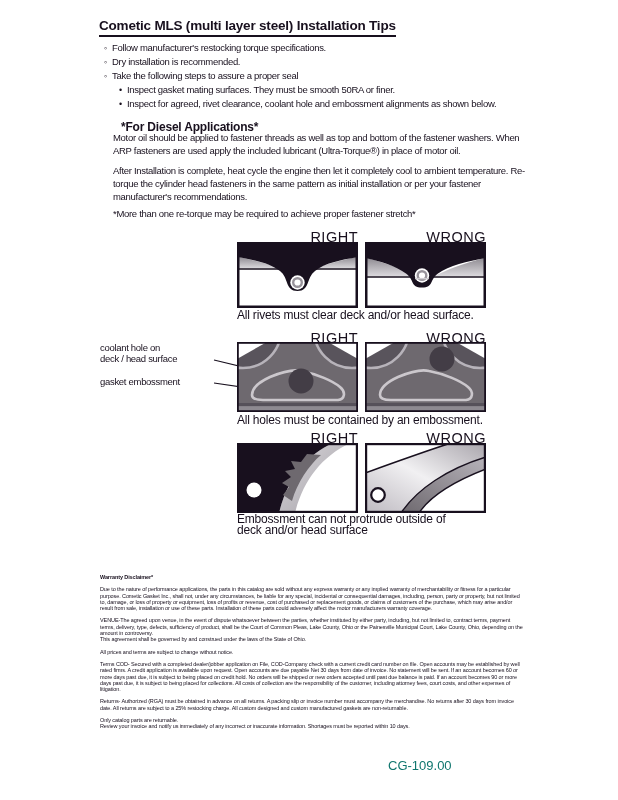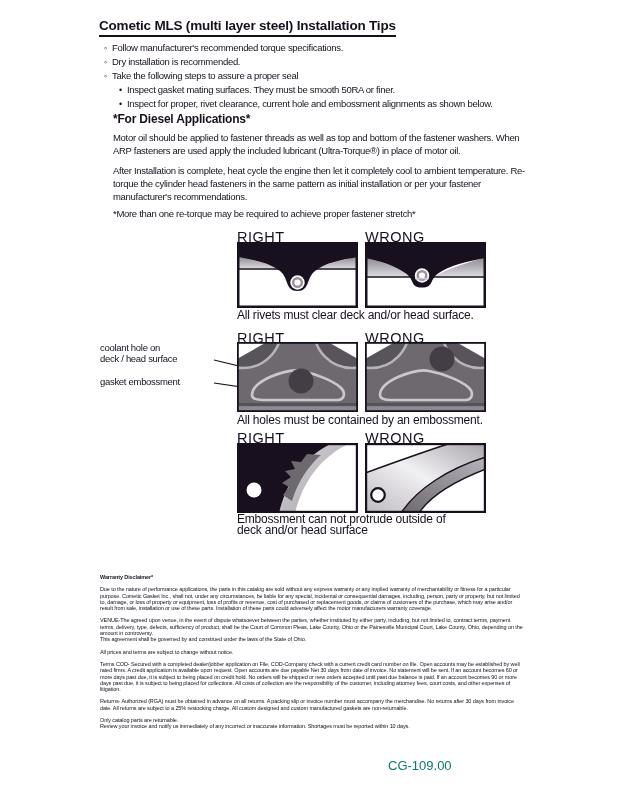--- a/index.html
+++ b/index.html
@@ -11,30 +11,30 @@
   .title{
     position:absolute;left:99px;top:18px;margin:0;
     font-size:13.5px;font-weight:bold;letter-spacing:-0.2px;
     border-bottom:2px solid #18101e;padding-bottom:2px;
   }
   .tips{position:absolute;left:104px;top:41px;width:430px;margin:0;padding:0;list-style:none;}
   .tips li{font-size:9.5px;letter-spacing:-0.3px;line-height:13px;white-space:nowrap;}
   .tips li .mk{display:inline-block;width:8px;font-size:9px;}
   .tips li.sub{padding-left:15px;}
   .tips li.sub .mk{width:8px;}
-  .h-diesel{position:absolute;left:113px;top:112px;margin:0;font-size:12px;font-weight:bold;letter-spacing:-0.2px;}
+  .h-diesel{position:absolute;left:113px;top:112px;margin:8px;font-size:12px;font-weight:bold;letter-spacing:-0.2px;}
   .para{position:absolute;left:113px;margin:0;width:414px;font-size:9.5px;letter-spacing:-0.3px;line-height:13px;}
   .p1{top:131px;} .p2{top:164px;} .pnote{top:207px;}
 
   
   .diag{position:absolute;left:100px;width:430px;}
   .d1{top:229px;height:100px;}
   .d2{top:330px;height:100px;}
   .d3{top:430px;height:118px;}
-  .hdr{position:absolute;top:0;width:121px;text-align:left;font-size:14.5px;letter-spacing:0.5px;color:#18101e;}
+  .hdr{position:absolute;top:0;width:121px;text-align:right;font-size:14.5px;letter-spacing:0.5px;color:#18101e;}
   .hdr-l{left:137px;} .hdr-r{left:265px;}
   .panel{position:absolute;width:121px;height:auto;display:block;}
   .pan-l{left:137px;} .pan-r{left:265px;}
   .d1 .panel,.d2 .panel,.d3 .panel{top:13px;}
   .d2 .panel{top:12px;}
   .cap{position:absolute;left:137px;font-size:12px;letter-spacing:-0.2px;line-height:11px;color:#18101e;}
   .d1 .cap{top:81px;} .d2 .cap{top:85px;} .d3 .cap{top:84px;width:230px;}
   .ptr-label{position:absolute;left:0;width:112px;text-align:left;font-size:9.5px;letter-spacing:-0.3px;line-height:11px;}
   .lab-coolant{top:12px;} .lab-emboss{top:46px;}
   .ptr-lines{position:absolute;left:0;top:0;pointer-events:none;}
@@ -47,25 +47,25 @@
   .pagenum{position:absolute;left:388px;top:758px;font-size:13px;letter-spacing:0;color:#0f766e;}
 </style>
 </head>
 <body>
 
 <div class="page">
 
   <h1 class="title">Cometic MLS (multi layer steel) Installation Tips</h1>
 
   <ul class="tips">
-    <li><span class="mk">◦</span><span>Follow manufacturer's recommended torque specifications.</span></li>
+    <li><span class="mk">◦</span><span>Follow manufacturer's restocking torque specifications.</span></li>
     <li><span class="mk">◦</span><span>Dry installation is recommended.</span></li>
     <li><span class="mk">◦</span><span>Take the following steps to assure a proper seal</span></li>
     <li class="sub"><span class="mk">•</span><span>Inspect gasket mating surfaces.  They must be smooth 50RA or finer.</span></li>
-    <li class="sub"><span class="mk">•</span><span>Inspect for proper, rivet clearance, current hole and embossment alignments as shown below.</span></li>
+    <li class="sub"><span class="mk">•</span><span>Inspect for agreed, rivet clearance, coolant hole and embossment alignments as shown below.</span></li>
   </ul>
 
   <h2 class="h-diesel">*For Diesel Applications*</h2>
   <p class="para p1">Motor oil should be applied to fastener threads as well as top and bottom of the fastener washers. When ARP fasteners are used apply the included lubricant (Ultra-Torque®) in place of motor oil.</p>
   <p class="para p2">After Installation is complete, heat cycle the engine then let it completely cool to ambient temperature. Re-torque the cylinder head fasteners in the same pattern as initial installation or per your fastener manufacturer's recommendations.</p>
   <p class="para pnote">*More than one re-torque may be required to achieve proper fastener stretch*</p>
 
   <section class="diag d1">
     <div class="hdr hdr-l">RIGHT</div>
     <div class="hdr hdr-r">WRONG</div>

